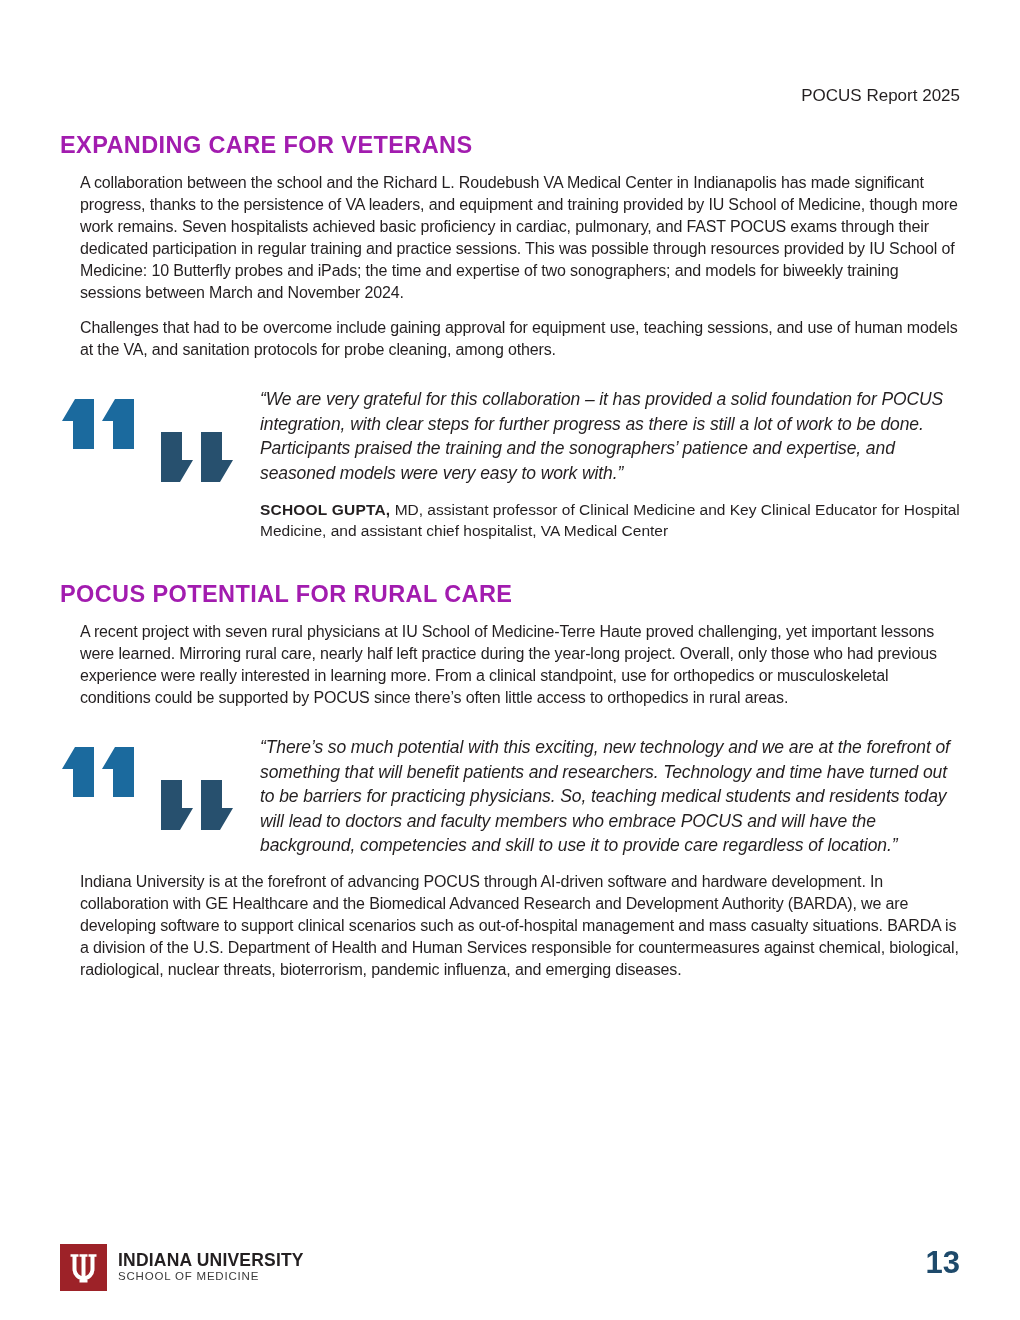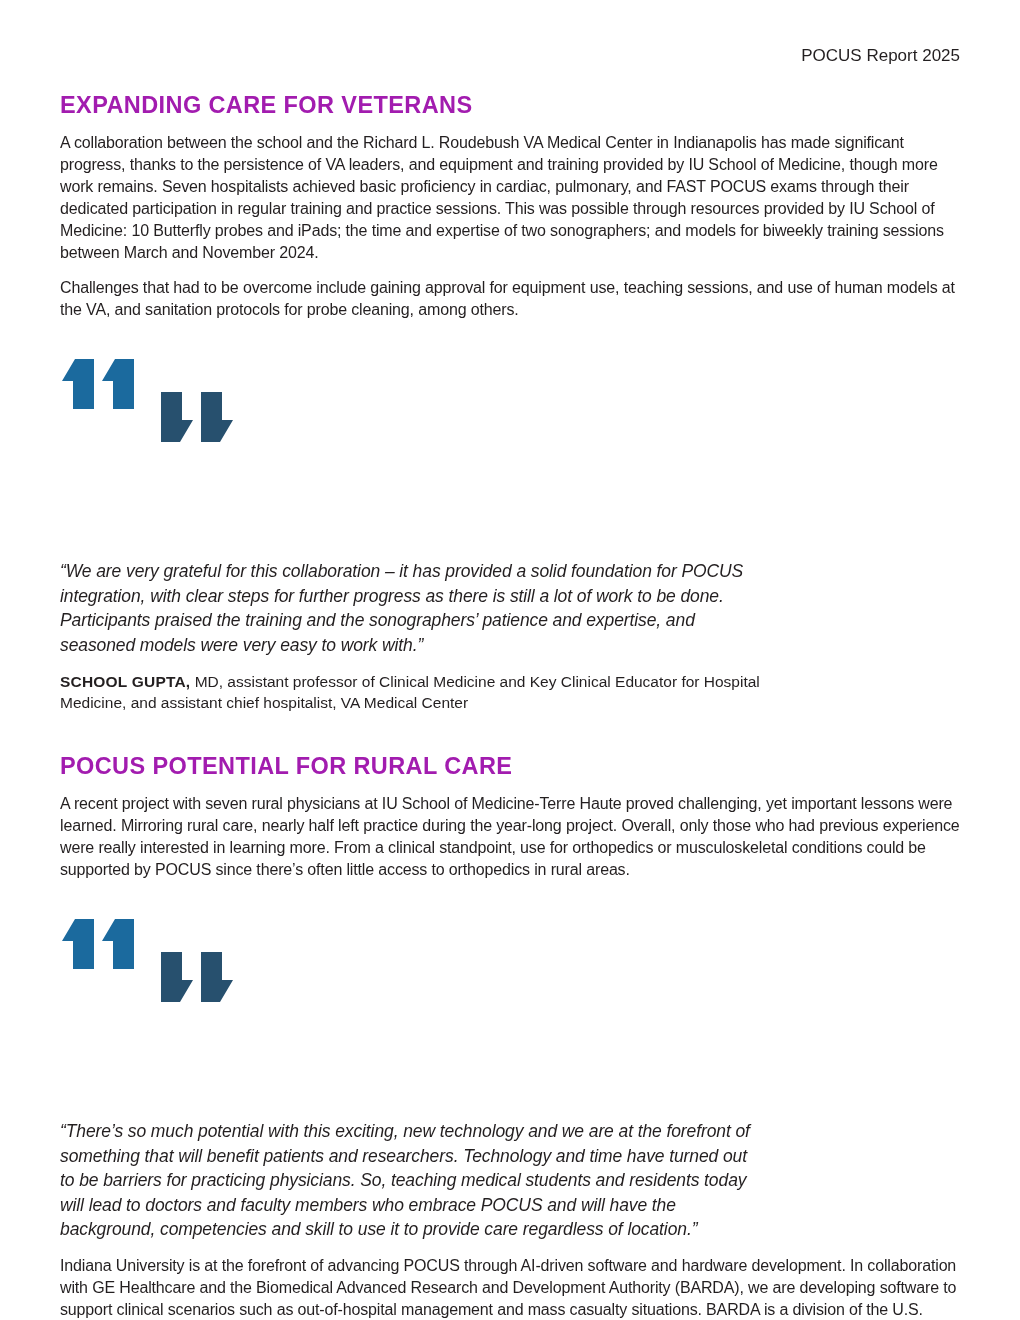--- a/index.html
+++ b/index.html
@@ -14,43 +14,44 @@
     overflow:hidden;
   }
   .content { padding:0 60px; }
 
   .header-right {
     padding-top:46px;
     text-align:right;
     font-size:17px;
     line-height:20px;
     color:#231f20;
+    margin-top:40px;
   }
 
   .section-title {
     margin-top:26px;
     font-size:23.5px;
     font-weight:bold;
     letter-spacing:0.4px;
     color:#a21caf;
   }
   .section-title.later { margin-top:40px; }
 
   .body-para {
     margin-top:13px;
     font-size:16px;
     line-height:22px;
     letter-spacing:-0.15px;
     max-width:902px;
+    margin-left:20px;
   }
 
   .quote-block {
     display:flex;
     margin-top:26px;
-    flex-direction:column;
   }
   .quote-graphic {
     flex:0 0 200px;
     position:relative;
     height:104px;
     margin-top:12px;
   }
   .open-q { position:absolute; left:2px;  top:0; }
   .close-q{ position:absolute; left:101px; top:31px; }
   .quote-content { flex:1 1 auto; max-width:702px; }
@@ -138,13 +139,31 @@
       </div>
       <div class="quote-content">
         <p class="quote-text">“There’s so much potential with this exciting, new technology and we are at the forefront of something that will benefit patients and researchers. Technology and time have turned out to be barriers for practicing physicians. So, teaching medical students and residents today will lead to doctors and faculty members who embrace POCUS and will have the background, competencies and skill to use it to provide care regardless of location.”</p>
       </div>
     </div>
 
     <p class="body-para">Indiana University is at the forefront of advancing POCUS through AI-driven software and hardware development. In collaboration with GE Healthcare and the Biomedical Advanced Research and Development Authority (BARDA), we are developing software to support clinical scenarios such as out-of-hospital management and mass casualty situations. BARDA is a division of the U.S. Department of Health and Human Services responsible for countermeasures against chemical, biological, radiological, nuclear threats, bioterrorism, pandemic influenza, and emerging diseases.</p>
 
   </div>
 
+  <div class="footer">
+    <div class="logo-lockup">
+      <svg class="iu-badge" viewBox="0 0 47 47" width="47" height="47">
+        <rect width="47" height="47" fill="#9D2228"></rect>
+        <g stroke="#ffffff" fill="none">
+          <path d="M14.5 11.5 V25 A9 9.5 0 0 0 32.5 25 V11.5" stroke-width="4"></path>
+          <path d="M23.5 11.5 V37.5" stroke-width="4"></path>
+          <path d="M10.5 11.5 H18.5 M19.5 11.5 H27.5 M28.5 11.5 H36.5" stroke-width="2.6"></path>
+          <path d="M19.5 37.2 H27.5" stroke-width="2.6"></path>
+        </g>
+      </svg>
+      <div class="wordmark">
+        <div class="wordmark-line1">INDIANA UNIVERSITY</div>
+        <div class="wordmark-line2">SCHOOL OF MEDICINE</div>
+      </div>
+    </div>
+    <div class="page-number">13</div>
+  </div>
 </div>
 
 </body></html>

